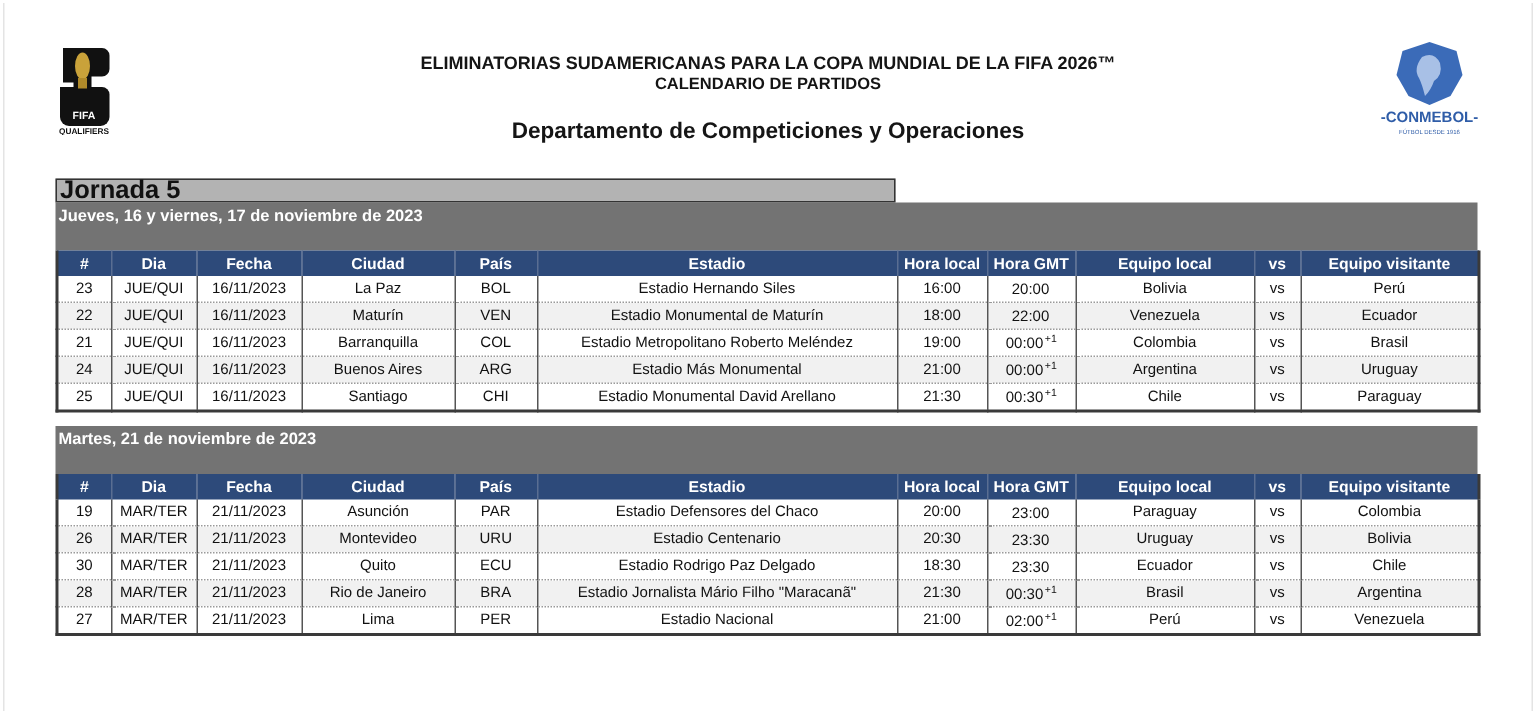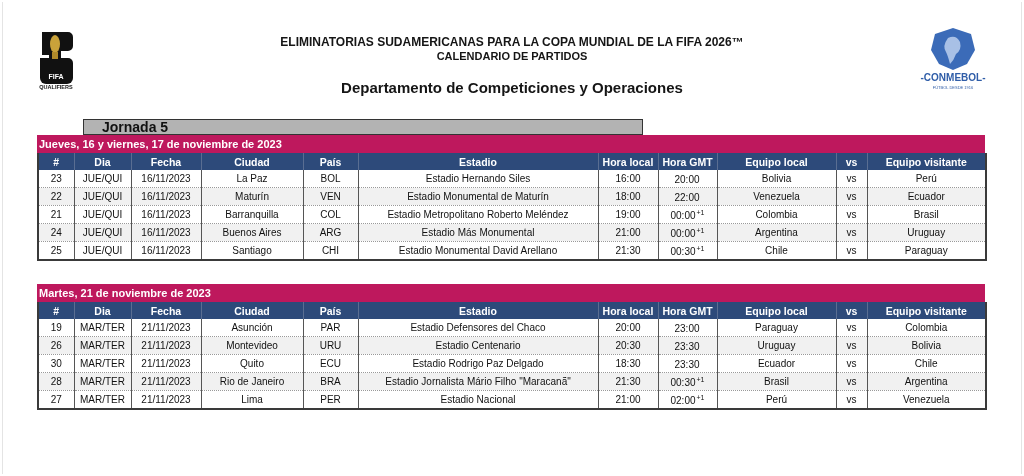--- a/index.html
+++ b/index.html
@@ -5,22 +5,22 @@
   html, body { margin:0; padding:0; background:#ffffff; }
   body { width:1024px; height:476px; position:relative; overflow:hidden; font-family:"Liberation Sans", sans-serif; color:#111; }
   .page-border { position:absolute; left:2px; top:2px; right:2px; bottom:2px; border-left:1px solid #e4e4e4; border-right:1px solid #e4e4e4; }
   .title { position:absolute; left:0; width:1024px; text-align:center; font-weight:bold; color:#151515; }
   .t1 { top:35px; font-size:12px; }
   .t2 { top:50px; font-size:11px; }
   .t3 { top:79px; font-size:15px; }
   .logo-fifa { position:absolute; left:36px; top:28px; width:40px; height:62px; }
   .logo-conmebol { position:absolute; left:918px; top:26px; width:70px; height:66px; }
   .section { position:absolute; left:37px; width:948px; }
-  .jornada { width:560px; height:16px; background:#b3b3b3; border:1px solid #333; box-sizing:border-box; font-weight:bold; font-size:14px; line-height:14px; padding-left:18px;margin-left:46px; }
-  .fecha-bar { width:948px; height:18px; background:#be185d; color:#fff; font-weight:bold; font-size:11px; line-height:18px; padding-left:2px; box-sizing:border-box; }
+  .jornada { width:560px; height:16px; background:#b3b3b3; border:1px solid #333; box-sizing:border-box; font-weight:bold; font-size:17px; line-height:14px; padding-left:2px; }
+  .fecha-bar { width:948px; height:32px; background:#737373; color:#fff; font-weight:bold; font-size:11px; line-height:18px; padding-left:2px; box-sizing:border-box; }
   table { border-collapse:collapse; width:948px; table-layout:fixed; font-size:10px; border:2px solid #3a3a3a; border-top:none; }
   th { background:#2d4a7a; color:#fff; font-weight:bold; height:17px; padding:0; text-align:center; border-left:1px solid #5a6e92; font-size:10.5px; }
   th:first-child { border-left:none; }
   td { height:17px; padding:0; text-align:center; border-left:1.5px solid #555; border-bottom:1px dotted #999; white-space:nowrap; overflow:hidden; }
   td:first-child { border-left:none; }
   tr:nth-child(even) td { background:#f1f1f1; }
   tr:last-child td { border-bottom:none;margin-left:17px; }
   sup { font-size:7px; vertical-align:4px; margin-left:1px; }
 </style>
 </head>

